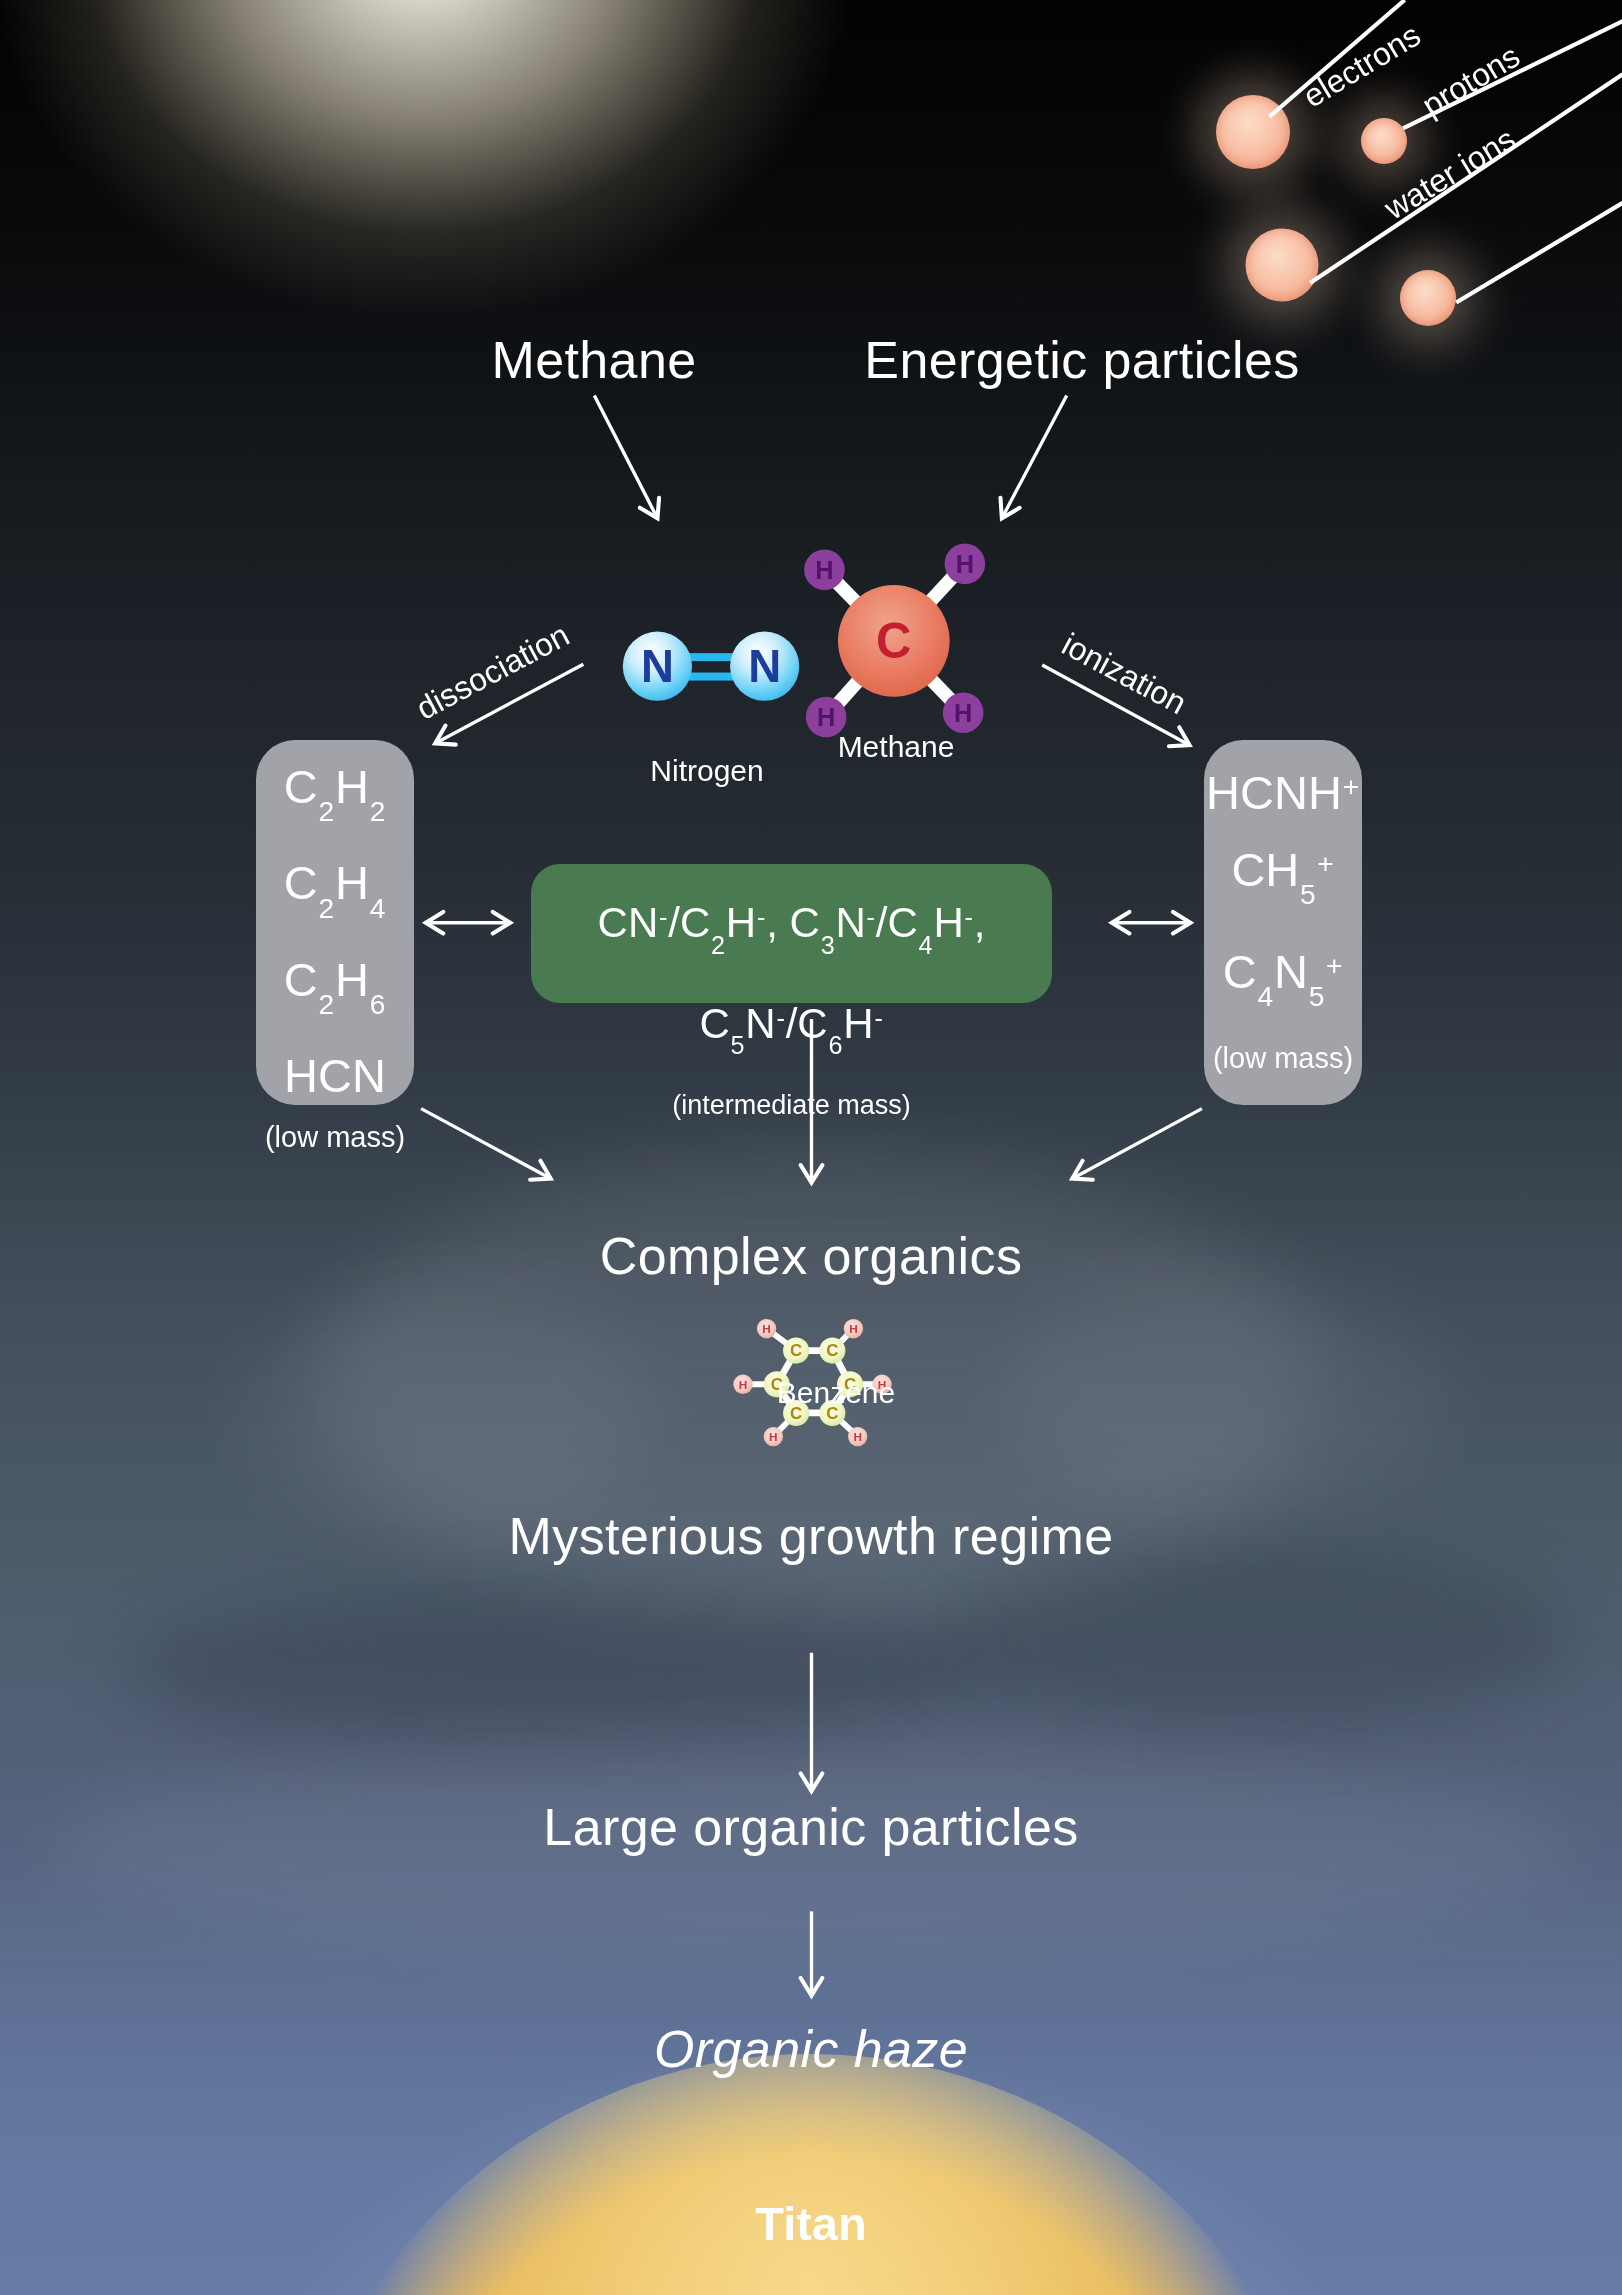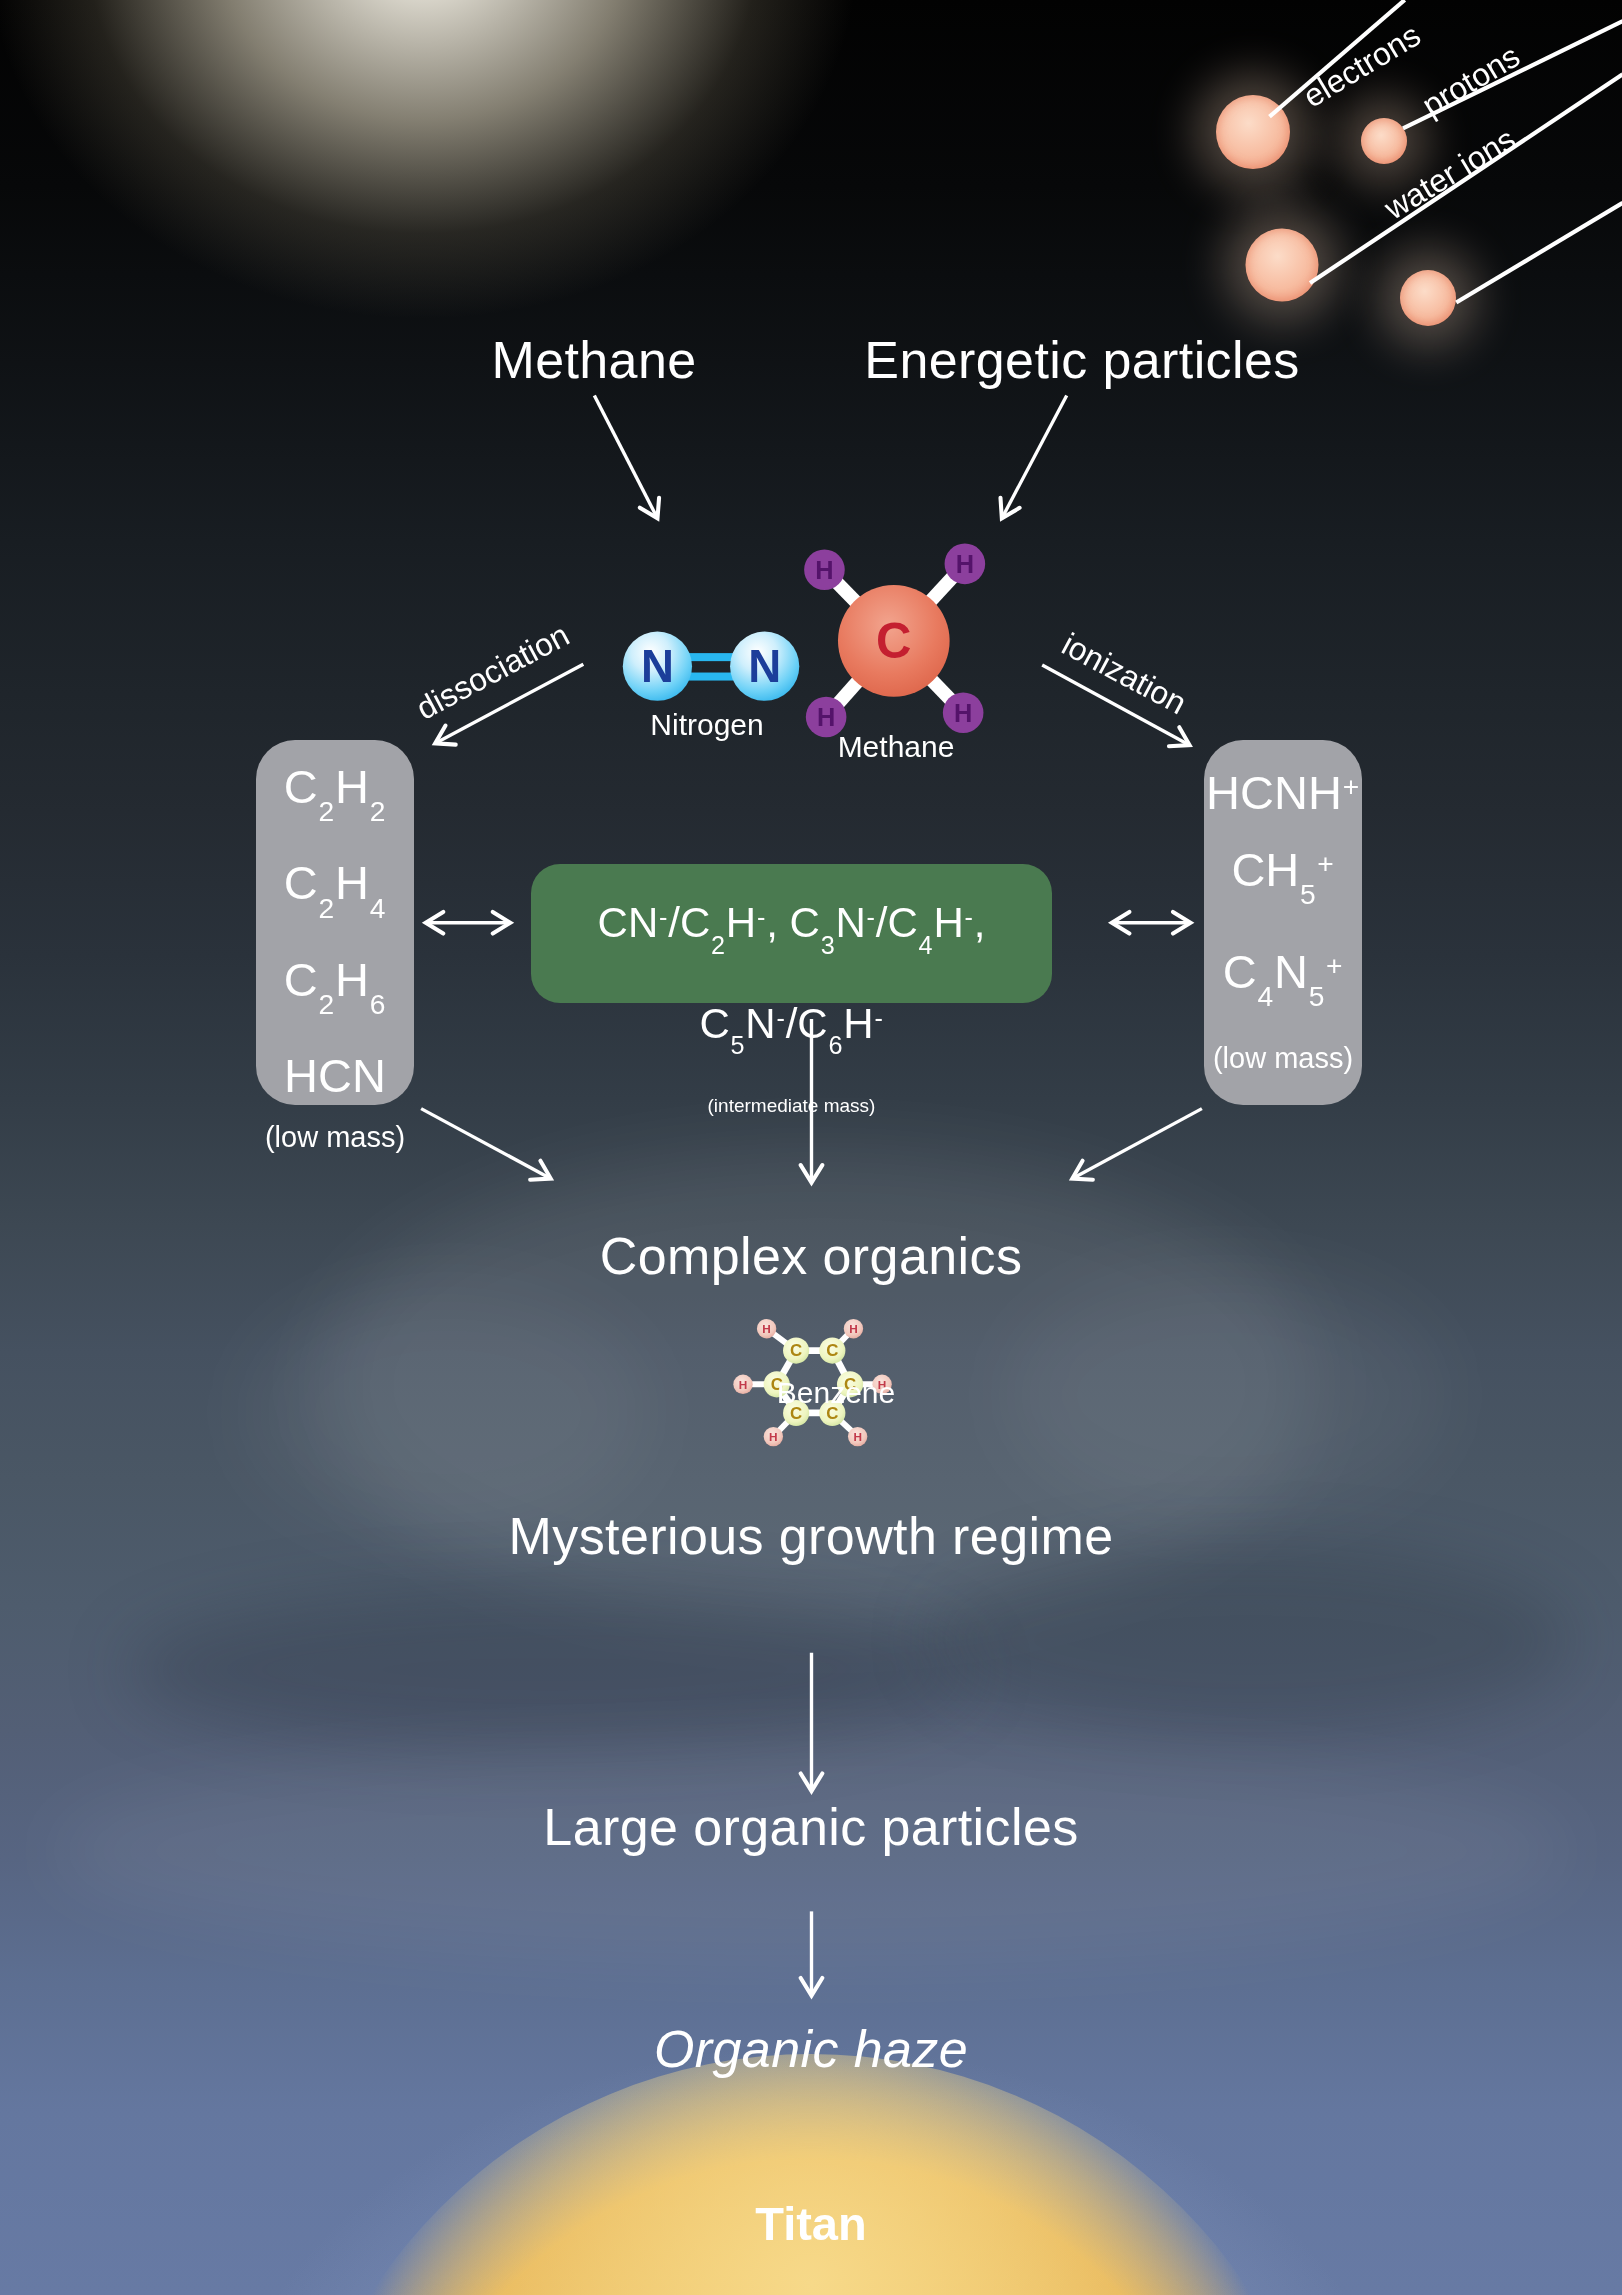--- a/index.html
+++ b/index.html
@@ -36,21 +36,21 @@
   .particle{position:absolute;border-radius:50%;transform:translate(-50%,-50%);
     background:radial-gradient(circle at 44% 38%,#fcdcc8 0%,#f7bb9f 55%,#ef9a7c 88%);
     box-shadow:0 0 46px 21px rgba(250,215,190,.30), inset 0 0 8.5px 1.7px rgba(228,125,95,.55);}
   
   .gbox{position:absolute;background:#a2a3a8;border-radius:39px;text-align:center;}
   .gbox .rows{padding-top:11px;}
   .gbox .row{line-height:71px;font-size:47px;}
   .gbox .note{margin-top:12px;font-size:29px;line-height:29px;}
   .greenbox{position:absolute;background:#4a7a50;border-radius:29px;text-align:center;}
   .greenbox .formula{padding-top:17px;line-height:73px;font-size:42px;}
-  .greenbox .note{margin-top:8.5px;font-size:19px;line-height:29px;}
+  .greenbox .note{margin-top:8.5px;font-size:27px;line-height:29px;}
   sub{font-size:.60em;vertical-align:-0.65em;margin:0 0.8px;}
   sup{font-size:.60em;vertical-align:0.45em;margin:0 0.8px;}
   .titan{font-size:47px;font-weight:700;}
   svg{position:absolute;overflow:visible;}
   .overlay{left:0;top:0;pointer-events:none;}
 </style>
 </head>
 <body>
 
 <div id="canvas">
@@ -145,21 +145,21 @@
       <circle cx="200" cy="203" r="24" fill="#8c3f9d"></circle>
     </g>
     <g text-anchor="middle" font-size="30" font-weight="700" fill="#54136a">
       <text x="36" y="45">H</text>
       <text x="202" y="38">H</text>
       <text x="38" y="219">H</text>
       <text x="200" y="214">H</text>
     </g>
   </svg>
 
-  <div class="abs h2" style="left:707px;top:725px;">Nitrogen</div>
+  <div class="abs h2" style="left:707px;top:771px;">Nitrogen</div>
   <div class="abs h2" style="left:896px;top:747px;">Methane</div>
 
   <div class="gbox" style="left:256px;top:740px;width:158px;height:365px;">
     <div class="rows">
       <div class="row">C<sub>2</sub>H<sub>2</sub></div>
       <div class="row">C<sub>2</sub>H<sub>4</sub></div>
       <div class="row">C<sub>2</sub>H<sub>6</sub></div>
       <div class="row">HCN</div>
       <div class="note">(low mass)</div>
     </div>

